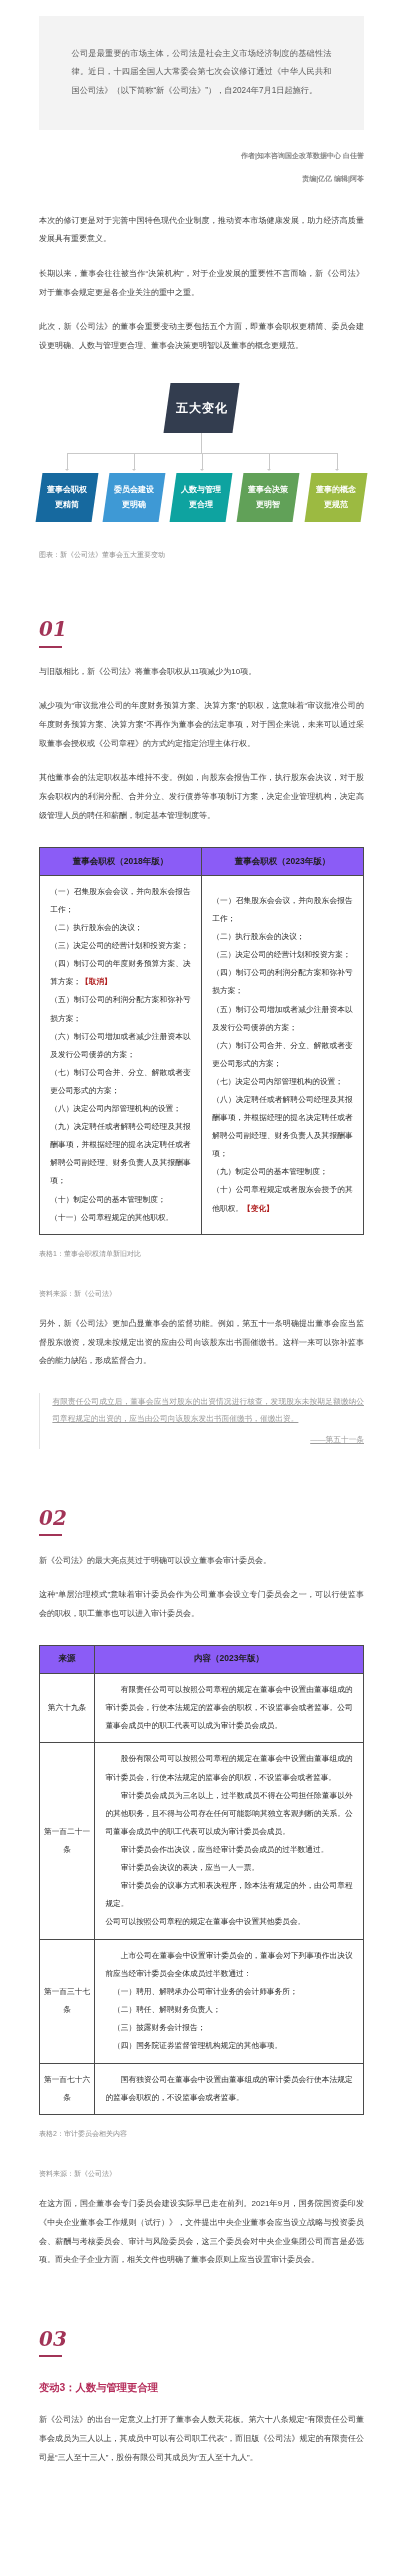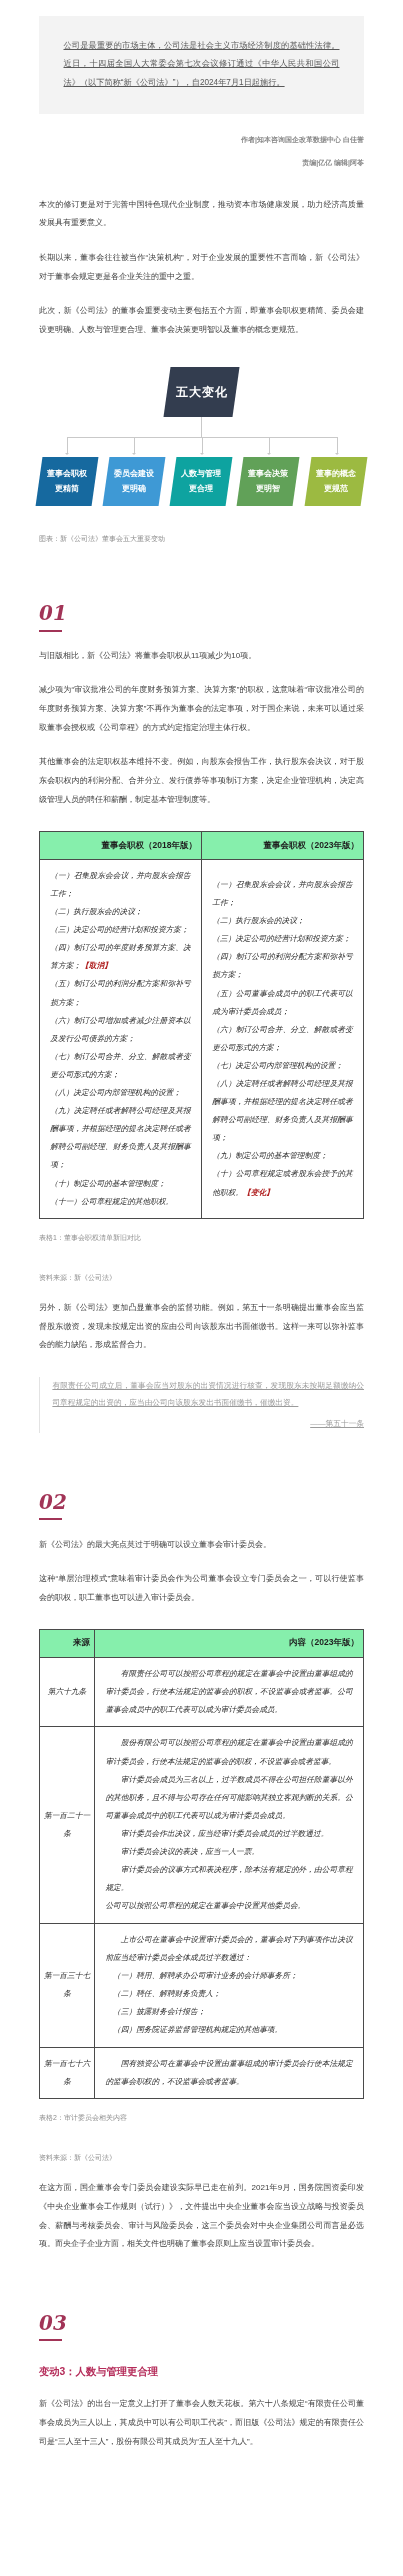--- a/index.html
+++ b/index.html
@@ -1,20 +1,20 @@
 <!DOCTYPE html>
 <html style="font-size:8.2px"><head>
 <meta charset="utf-8">
 <style>
   html,body{margin:0;padding:0;background:#ffffff;}
   body{width:403px;margin:0 auto;font-family:"Liberation Sans","DejaVu Sans",sans-serif;color:#3d3d3d;}
   .page{box-sizing:border-box;width:403px;padding:15.5px 39px 46px;background:#fff;}
   
   .intro-box{background:#f3f3f3;padding:13.4px 16.5px;color:#595959;font-size:8.2px;line-height:2.25;text-align:justify;}
-  .intro-box p{margin:8px;text-decoration:underline;}
+  .intro-box p{margin:16px;}
   
   .byline{text-align:right;margin:21.6px 0 28px;color:#8a8a8a;font-size:7px;font-weight:bold;}
   .byline p{margin:12.4px 0;}
   
   .para{font-size:8px;line-height:2.35;margin:15.5px 0;text-align:justify;color:#404040;}
   
   .diagram{margin:28px 0 0;}
   .root-box{width:69px;height:50px;margin:0 auto;background:#333d4f;transform:skewX(-8deg);display:flex;align-items:center;justify-content:center;}
   .root-box .unskew{transform:skewX(8deg);color:#fff;font-size:12px;font-weight:bold;letter-spacing:1px;}
   .connector{position:relative;height:40px;}
@@ -28,22 +28,22 @@
   .node{flex:1;height:49px;transform:skewX(-8deg);display:flex;align-items:center;justify-content:center;}
   .node .unskew{transform:skewX(8deg);color:#fff;font-weight:bold;font-size:8px;line-height:1.9;text-align:center;}
   .caption{color:#8e8e8e;font-size:7px;margin:28px 0 0;}
   
   .sec{margin-top:59px;}
   .sec-num{font-family:"DejaVu Serif","Liberation Serif",serif;font-style:italic;font-weight:bold;font-size:20px;color:#a23457;line-height:1;}
   .sec-bar{width:23px;height:2.1px;background:#a23457;margin-top:6.2px;}
   .sec-title{margin-top:24px;font-size:10.3px;font-weight:bold;color:#b42a58;}
   
   table.tbl{width:100%;border-collapse:collapse;margin:21.6px 0 0;border:1px solid #4a4a4a;}
-  .tbl th{border:0.5px solid #4a4a4a;border-bottom:1.3px solid #4a4a4a;padding:7.2px 4.1px;font-size:8.5px;color:#1f1f1f;background:#86efac;text-align:right;}
-  .tbl td{border:0.5px solid #4a4a4a;padding:7.2px 10.3px;font-size:7.7px;color:#2b2b2b;line-height:2.35;font-style:italic;}
+  .tbl th{border:0.5px solid #4a4a4a;border-bottom:1.3px solid #4a4a4a;padding:7.2px 4.1px;font-size:8.5px;color:#1f1f1f;background:#8b5cf6;}
+  .tbl td{border:0.5px solid #4a4a4a;padding:7.2px 10.3px;font-size:7.7px;color:#2b2b2b;line-height:2.35;}
   .tbl td p{margin:0;text-align:justify;}
   .tbl td.src{text-align:center;vertical-align:middle;padding:7.2px 3.1px;}
   .t1 td{width:50%;}
   .t1 td.old{vertical-align:top;}
   .t1 td.new{vertical-align:middle;}
   .t2 td.src{width:17%;}
   .lead{text-indent:2em;}
   .item{text-indent:1em;}
   .mk{color:#b01f1f;font-weight:bold;}
   .tcap{color:#8e8e8e;font-size:7px;margin-top:14.4px;}
@@ -129,21 +129,21 @@
           <p>（八）决定公司内部管理机构的设置；</p>
           <p>（九）决定聘任或者解聘公司经理及其报酬事项，并根据经理的提名决定聘任或者解聘公司副经理、财务负责人及其报酬事项；</p>
           <p>（十）制定公司的基本管理制度；</p>
           <p>（十一）公司章程规定的其他职权。</p>
         </td>
         <td class="new">
           <p>（一）召集股东会会议，并向股东会报告工作；</p>
           <p>（二）执行股东会的决议；</p>
           <p>（三）决定公司的经营计划和投资方案；</p>
           <p>（四）制订公司的利润分配方案和弥补亏损方案；</p>
-          <p>（五）公司董事会成员中的职工代表可以成为审计委员会成员；</p>
+          <p>（五）制订公司增加或者减少注册资本以及发行公司债券的方案；</p>
           <p>（六）制订公司合并、分立、解散或者变更公司形式的方案；</p>
           <p>（七）决定公司内部管理机构的设置；</p>
           <p>（八）决定聘任或者解聘公司经理及其报酬事项，并根据经理的提名决定聘任或者解聘公司副经理、财务负责人及其报酬事项；</p>
           <p>（九）制定公司的基本管理制度；</p>
           <p><span>（十）公司章程规定或者股东会授予的其他职权。</span><span class="mk">【变化】</span></p>
         </td>
       </tr>
     </tbody>
       </table>
     <p class="tcap">表格1：董事会职权清单新旧对比</p>

